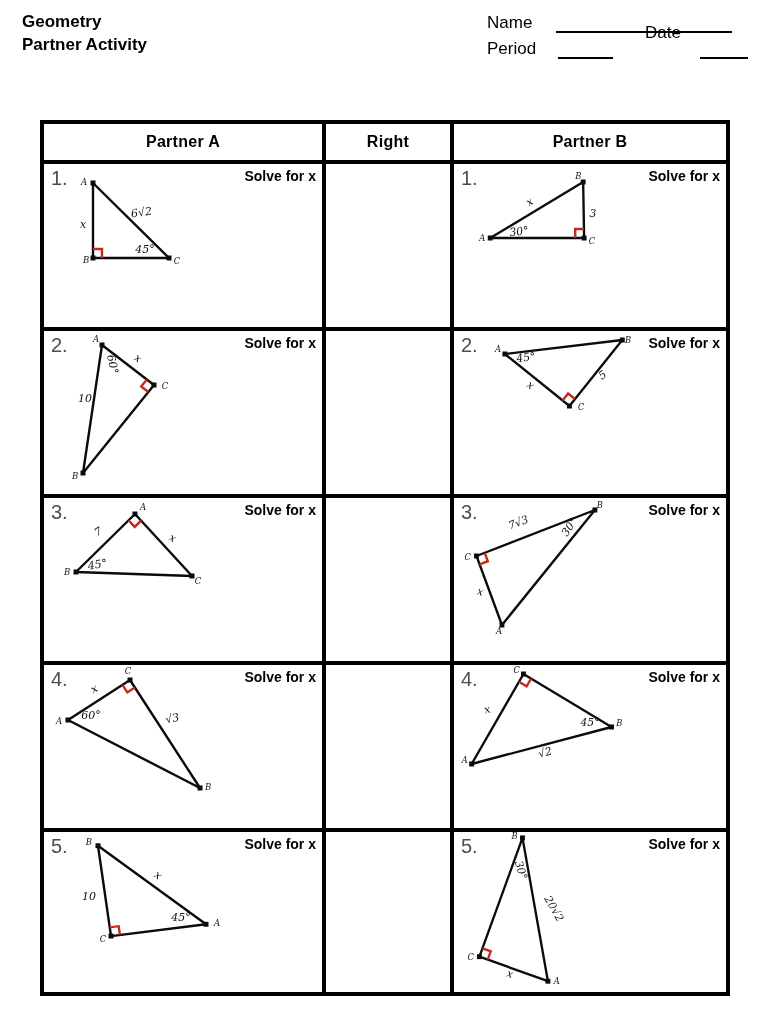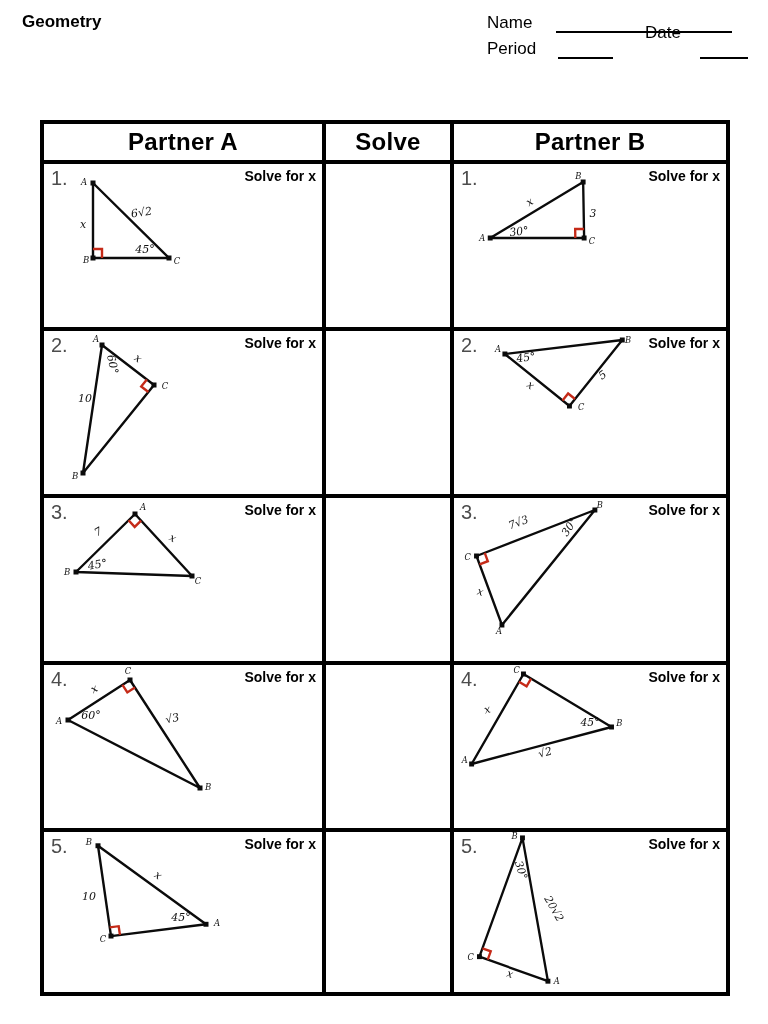--- a/index.html
+++ b/index.html
@@ -9,47 +9,48 @@
 
   .hdr-label { position:absolute; font-weight:normal; font-size:17px; }
   .blank-line { position:absolute; border-top:2px solid #000; height:0; }
 
   .wtable { position:absolute; left:40px; top:120px; width:690px; height:876px;
             border:4px solid #000; box-sizing:border-box;
             display:grid; grid-template-columns:282px 128px 272px;
             grid-template-rows:40px 167px 167px 167px 167px 160px; background:#fff; }
   .hcell { border-bottom:4px solid #000; box-sizing:border-box;
            display:flex; align-items:center; justify-content:center;
-           font-weight:bold; font-size:24px; letter-spacing:.3px; }
+           font-weight:bold; font-size:16px; letter-spacing:.3px; }
   .cr { border-right:4px solid #000; }
   .cell { position:relative; border-bottom:4px solid #000; box-sizing:border-box; overflow:hidden; }
   .cell.last-row { border-bottom:none; }
   .pnum { position:absolute; left:7px; top:3px; font-size:20px; color:#4d4d4d; }
   .solve { position:absolute; right:6px; top:4px; font-size:14px; font-weight:bold; }
   svg.fig { position:absolute; left:0; top:0; width:100%; height:100%; display:block; }
 </style>
 </head>
 <body>
 
 <div class="title-block">
   <div>Geometry</div>
+  <div>Partner Activity</div>
 </div>
 
 <span class="hdr-label" style="left:487px; top:13px;">Name</span>
 <div class="blank-line" style="left:556px; top:31px; width:176px;"></div>
 
 <span class="hdr-label" style="left:487px; top:39px;">Period</span>
 <div class="blank-line" style="left:558px; top:57px; width:55px;"></div>
 
 <span class="hdr-label" style="left:645px; top:23px;text-align:center;">Date</span>
 <div class="blank-line" style="left:700px; top:57px; width:48px;"></div>
 
 <div class="wtable">
   <div class="hcell cr">Partner A</div>
-  <div class="hcell cr">Solve</div>
+  <div class="hcell cr">Right</div>
   <div class="hcell">Partner B</div>
 
 <div class="cell cr">
       <span class="pnum">1.</span>
       <span class="solve">Solve for x</span>
       <svg class="fig" viewBox="0 0 278 163" preserveAspectRatio="none">
         <polygon points="49,19 49,94 125,94" fill="none" stroke="#0b0b0b" stroke-width="2.4" stroke-linejoin="round"></polygon>
         <path d="M 49 85 L 58 85 L 58 94" fill="none" stroke="#c52a18" stroke-width="2.4"></path>
         <rect x="46.5" y="16.5" width="5" height="5" fill="#0b0b0b"></rect>
         <rect x="46.5" y="91.5" width="5" height="5" fill="#0b0b0b"></rect>

